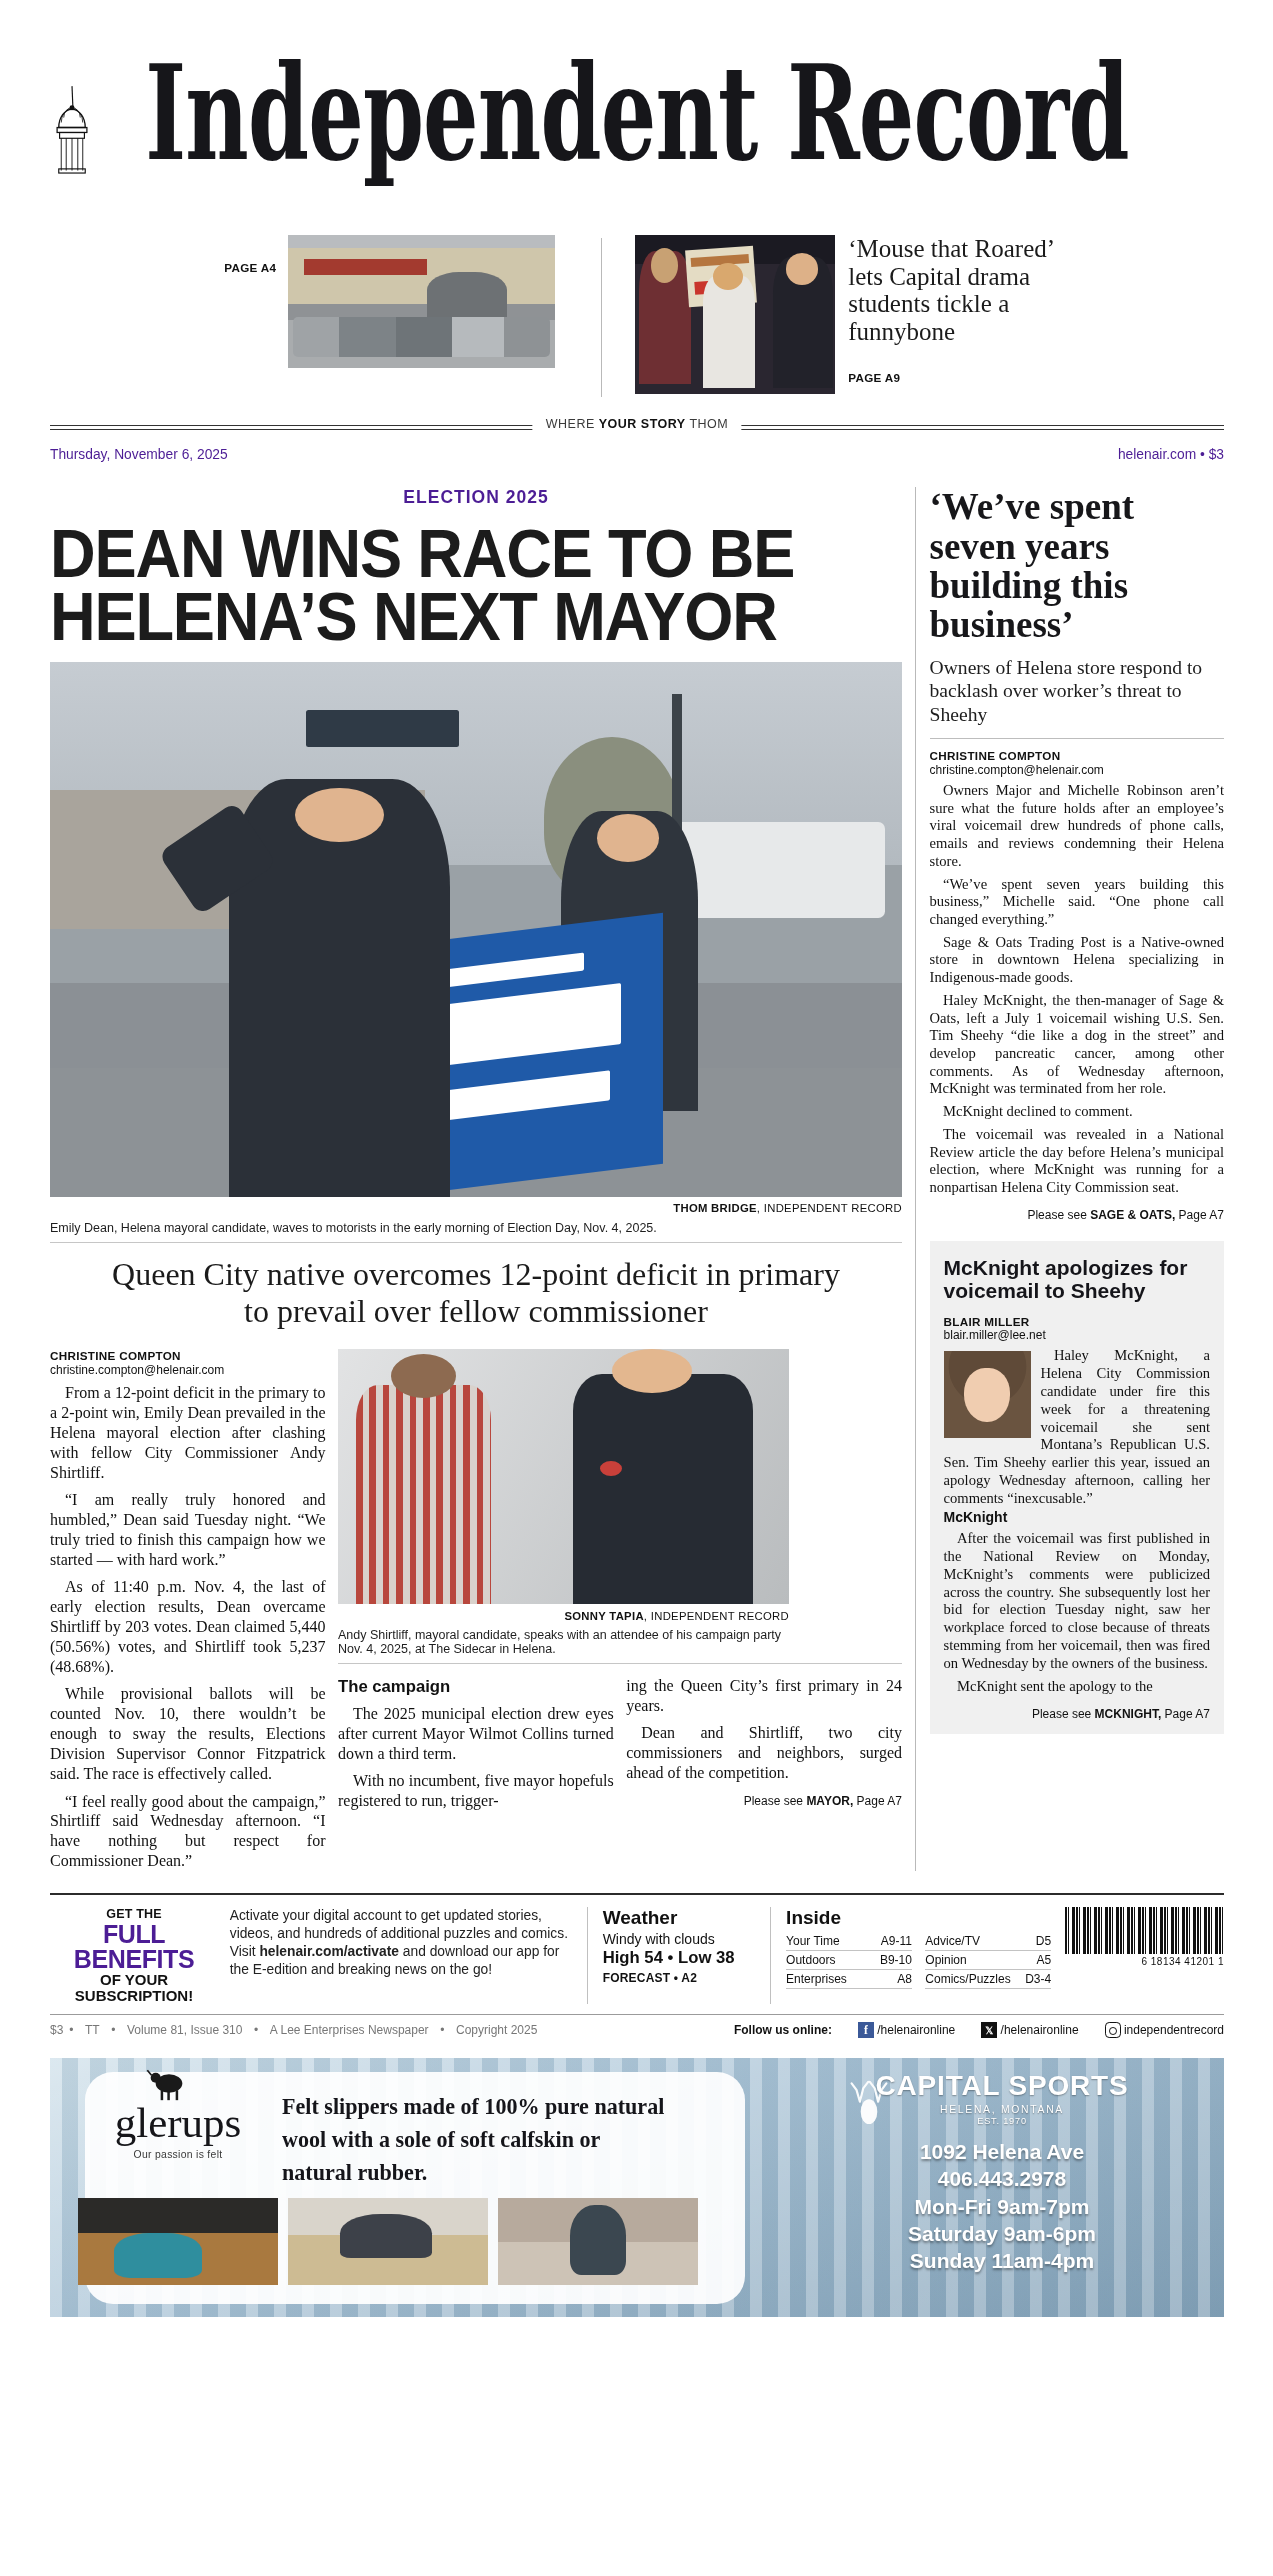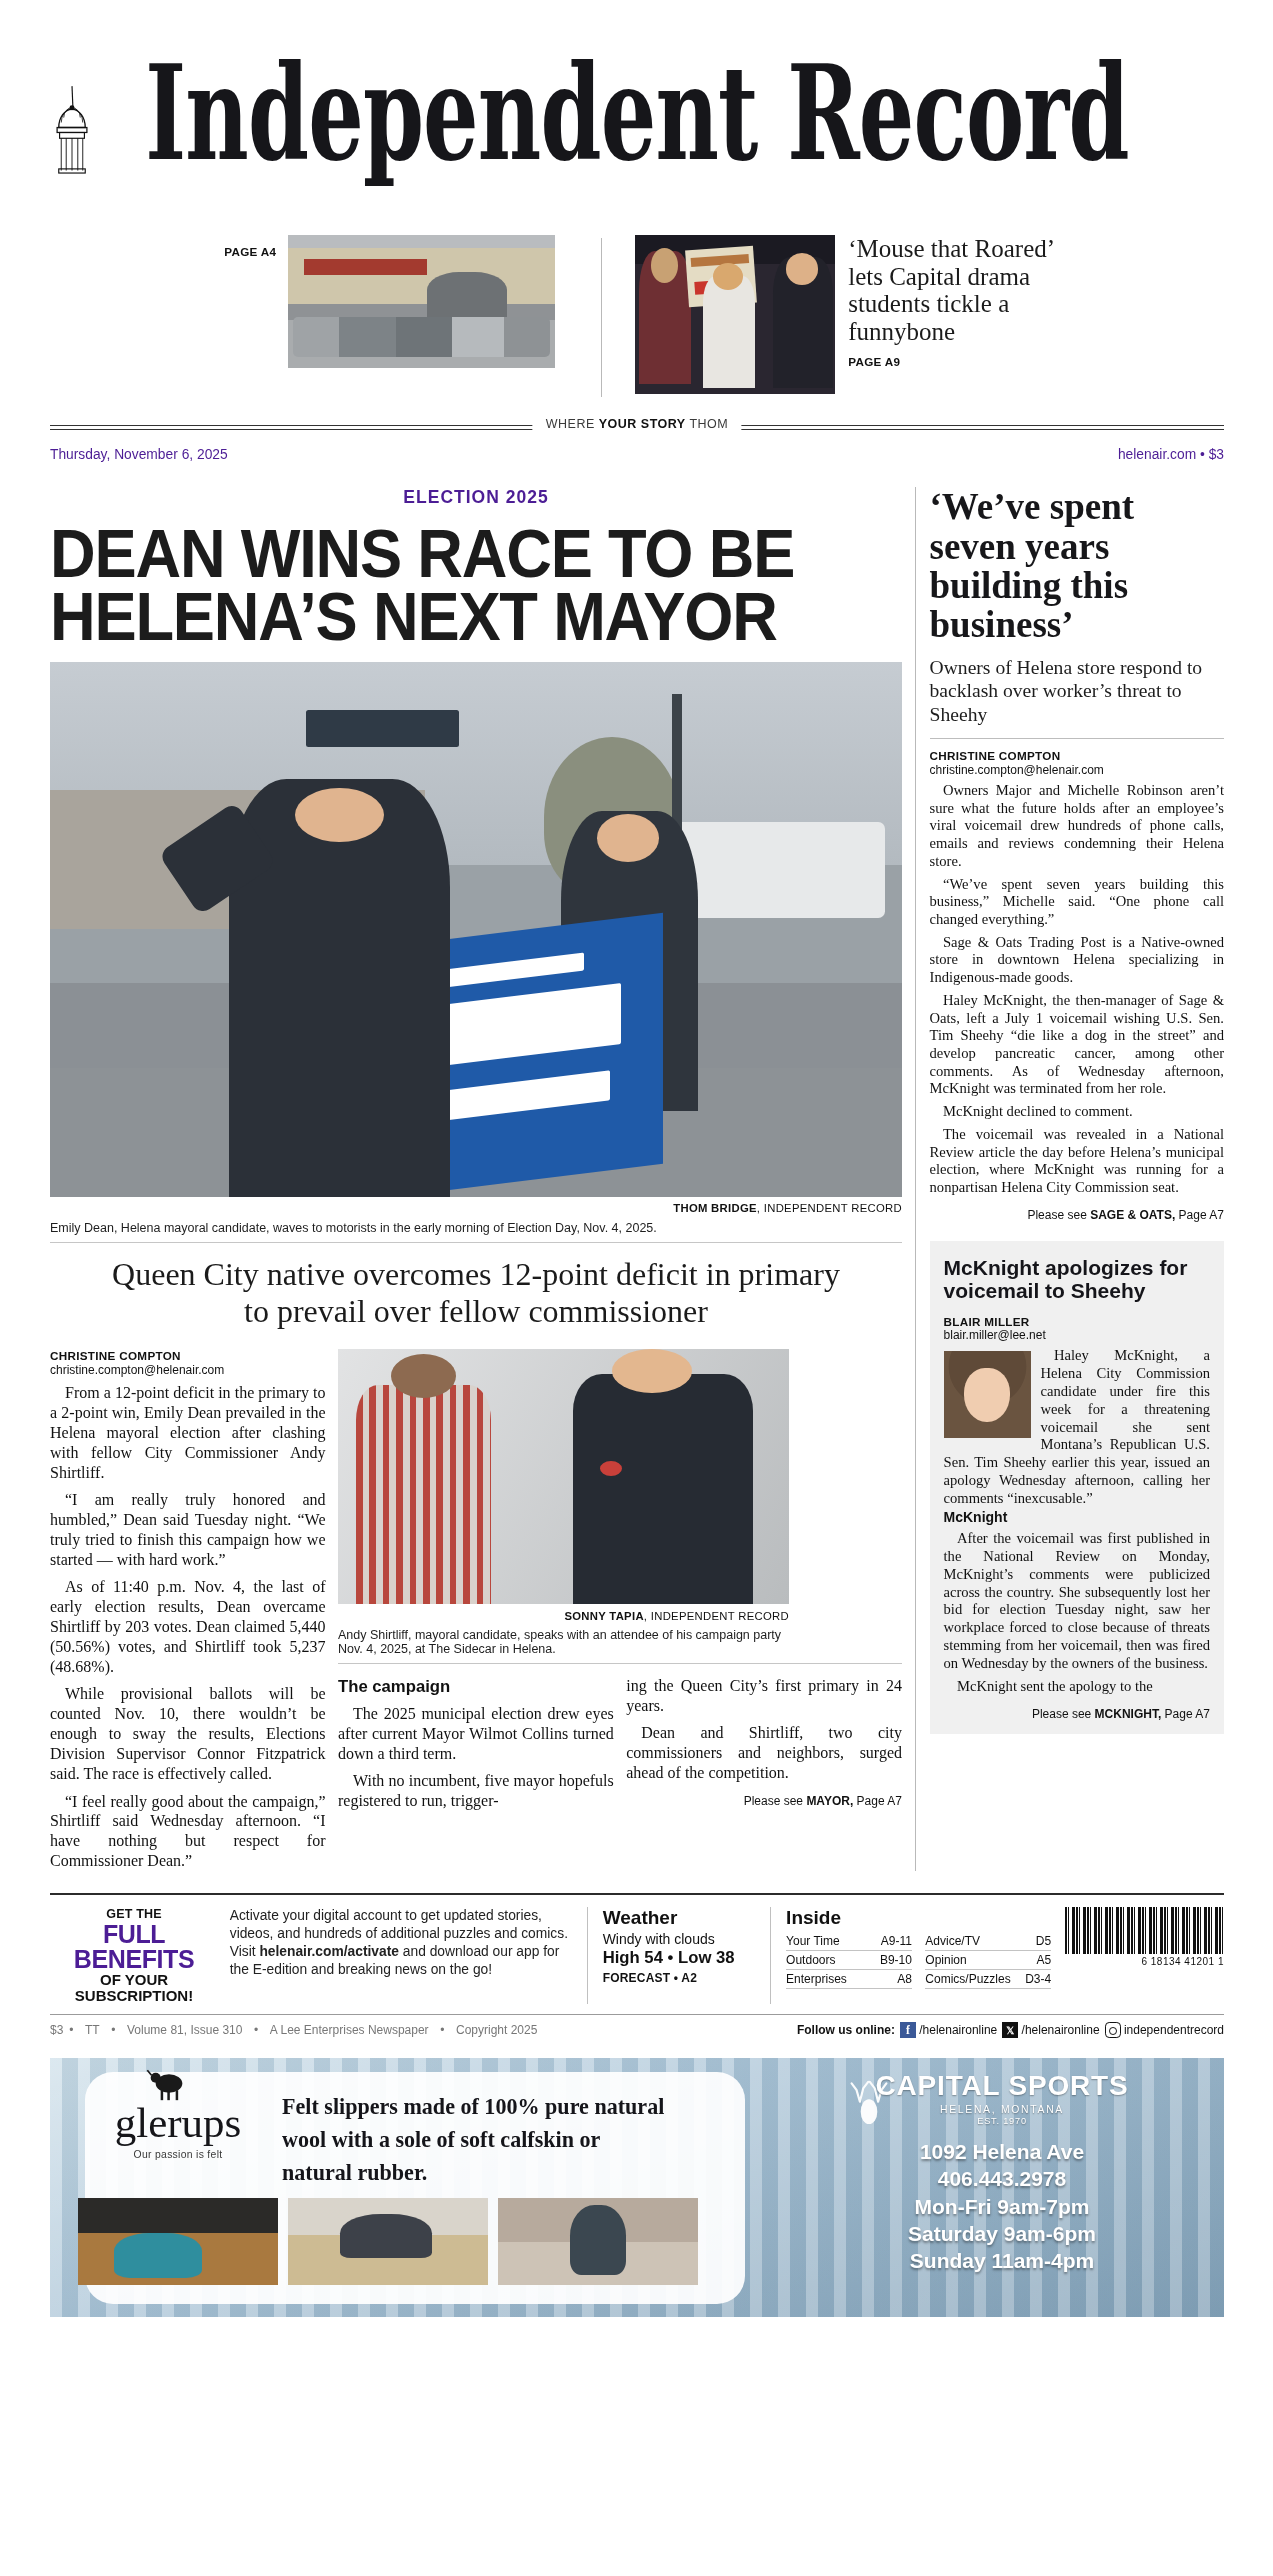--- a/index.html
+++ b/index.html
@@ -30,21 +30,21 @@
   }
 
   
   .promo { display:flex; margin: 22px 50px 0 50px; height: 167px; }
   .promo-a { display:flex; width: 518px; align-items:flex-start; }
   .promo-a .txt { width: 238px; text-align:right; padding-right:11.7px; }
   .promo-hl {
     font-family: "Liberation Serif", serif;
     font-size: 25px; line-height: 1.10; color:#1b1b1b;
   }
-  .promo-page { font-size: 11.7px; font-weight: 700; letter-spacing:0.3px; margin-top:10px; }
+  .promo-page { font-size: 11.7px; font-weight: 700; letter-spacing:0.3px; margin-top:26px; }
   .promo-a .ph { width: 267px; height: 133px; }
   .promo-div { width:0.8px; background:#b9b9b9; margin: 3.3px 33px 5px 33px; }
   .promo-b { display:flex; width: 518px; align-items:flex-start; }
   .promo-b .ph { width: 200px; height: 159px; }
   .promo-b .txt { width: 251px; padding-left:13.4px; }
   .promo-b .promo-hl { text-align:left; }
 
   
   .ph { position:relative; overflow:hidden; background:#cfcfcf; }
   .ph-store { background:
@@ -177,21 +177,21 @@
   .i-col { flex:1; }
   .i-row { display:flex; justify-content:space-between; font-size:12px; padding:2.5px 0 1.7px 0; border-bottom:0.8px solid #c3c3c3; }
   .barcode-box { width: 180px; margin-left: auto; display:flex; flex-direction:column; align-items:flex-end; }
   .bars { width: 159px; height: 47px;
      background: repeating-linear-gradient(90deg,#111 0 1.7px,#fff 1.7px 3.3px,#111 3.3px 4.2px,#fff 4.2px 7.5px,#111 7.5px 10px,#fff 10px 11px); }
   .bar-num { font-size:10px; letter-spacing:0.5px; margin-top:2.5px; }
 
   .folio { margin: 10px 50px 0 50px; border-top:0.8px solid #9b9b9b; padding-top: 7.5px; display:flex; justify-content:space-between; align-items:center; }
   .folio-left { font-size:12px; color:#2a2a2a; }
   .folio-left span { margin: 0 5.8px; color:#777; }
-  .folio-right { display:flex; align-items:center; font-size:12px; font-weight:700; gap: 5px; }
+  .folio-right { display:flex; align-items:center; font-size:12px; font-weight:700; gap: 26px; }
   .soc { display:flex; align-items:center; gap:3.3px; font-weight:400; }
   .fb { width:16px; height:16px; background:#3b5998; color:#fff; font-weight:700; font-size:11.7px;
         display:flex; align-items:center; justify-content:center; font-family:"Liberation Serif",serif; }
   .xlogo { width:16px; height:16px; background:#111; color:#fff; font-size:10px; font-weight:700;
         display:flex; align-items:center; justify-content:center; }
   .iglogo { width:16px; height:16px; border:1.7px solid #111; border-radius:4.2px; position:relative; }
   .iglogo:after{content:"";position:absolute;left:3.3px;top:3.3px;width:5.8px;height:5.8px;border:1.7px solid #111;border-radius:50%;}
 
   
   .ad { margin: 20px 50px 0 50px; height: 259px; position:relative; overflow:hidden;

